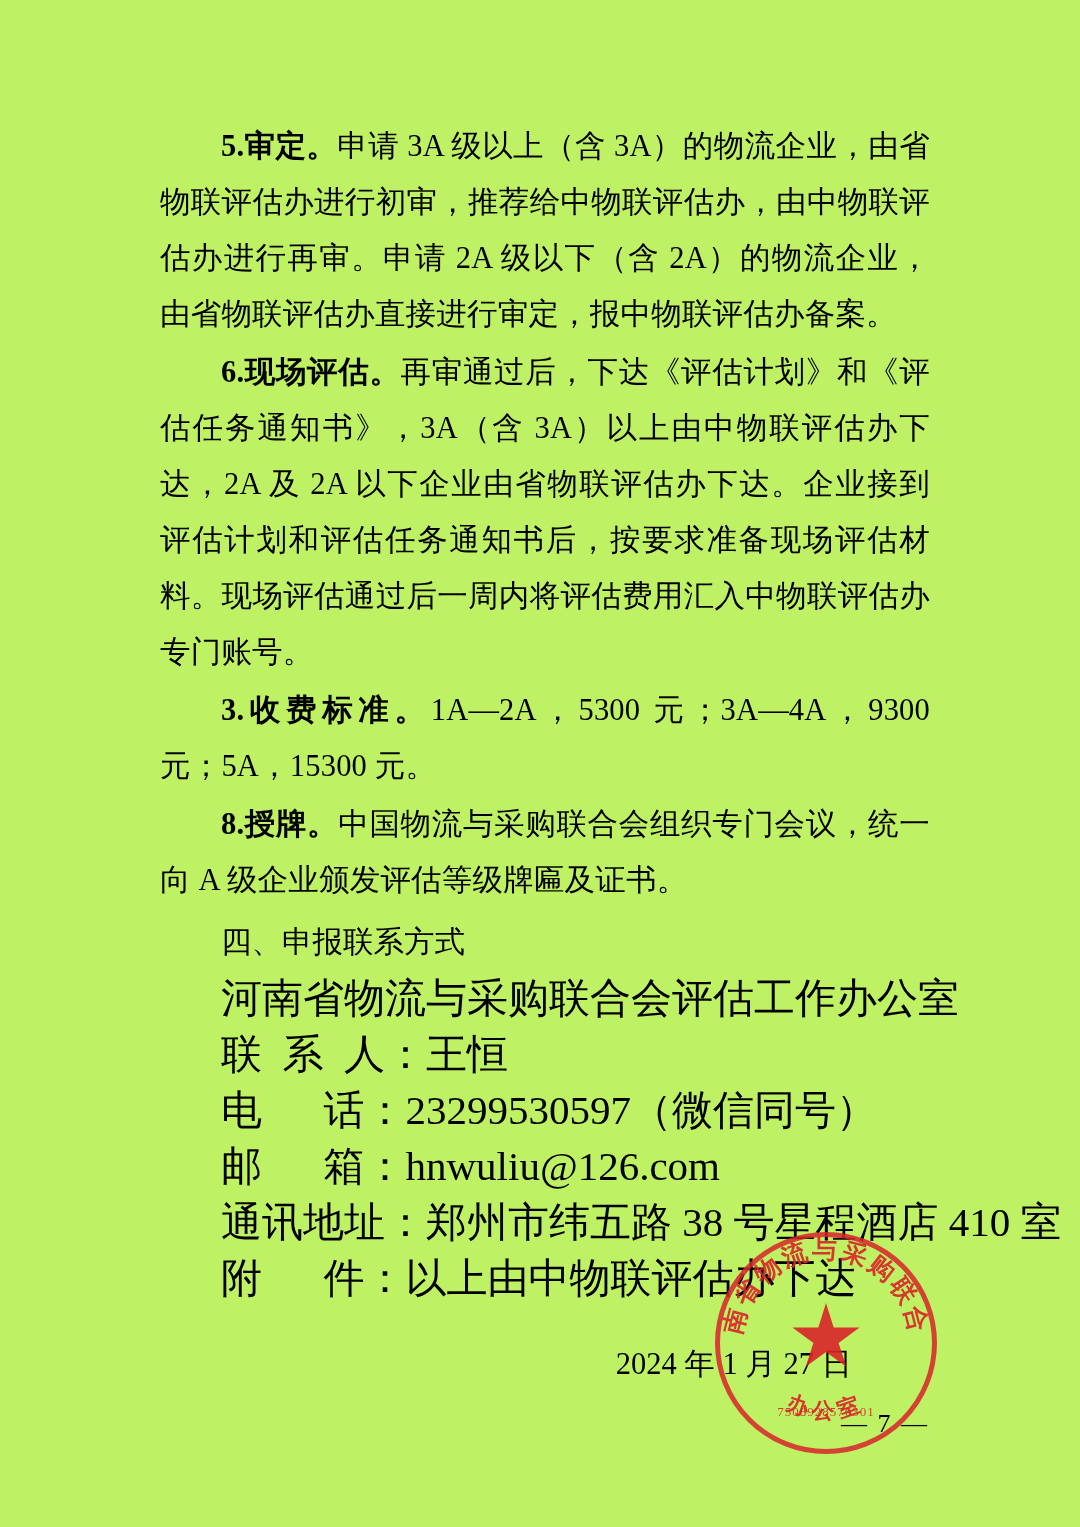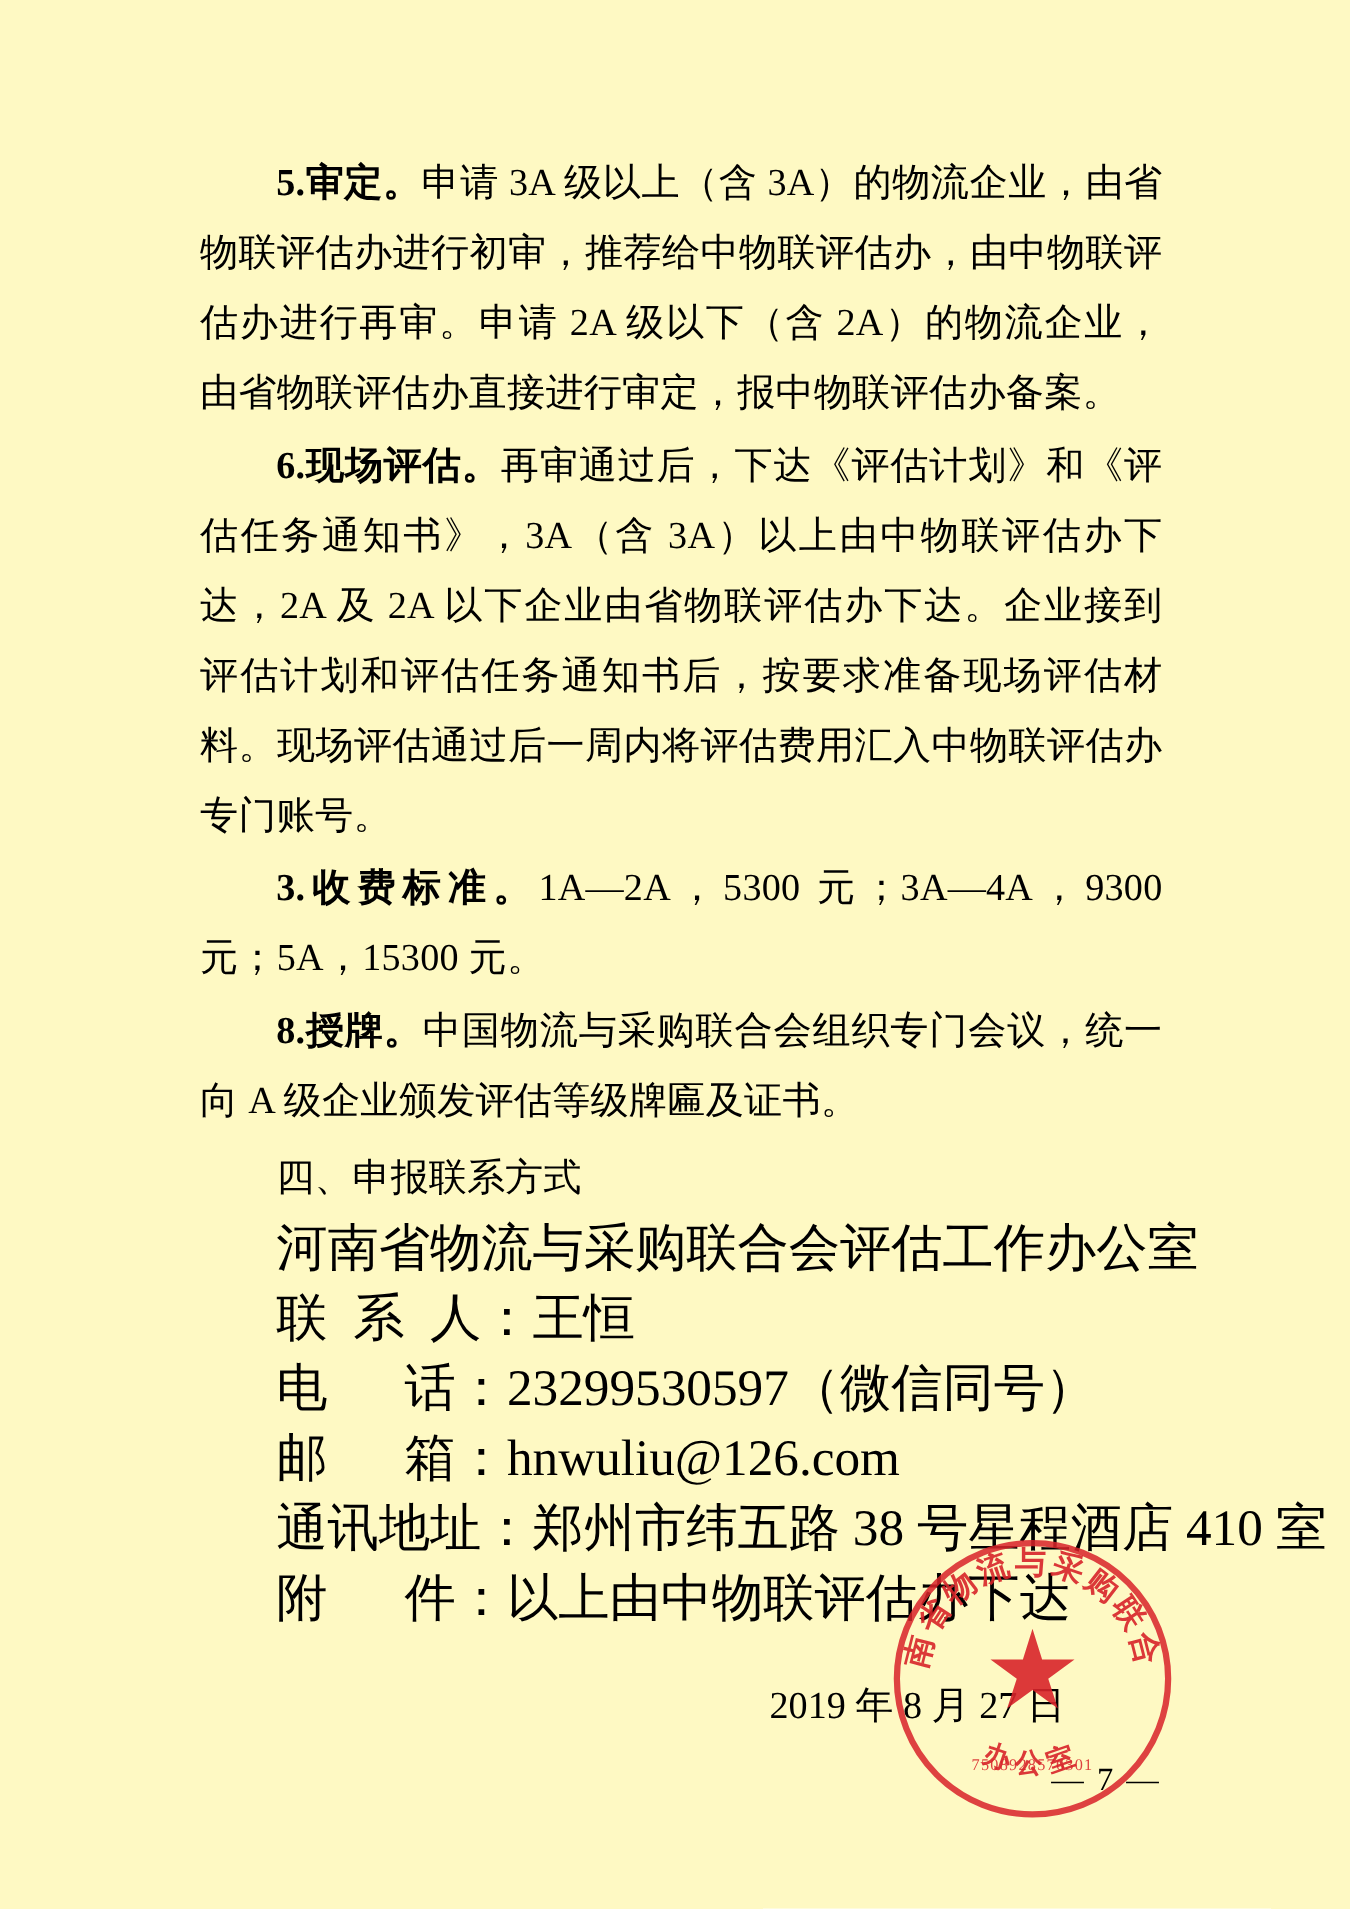--- a/index.html
+++ b/index.html
@@ -4,21 +4,21 @@
 <style>
   html, body {
     margin: 0;
     padding: 0;
     background: #ffffff;
   }
   .page {
     position: relative;
     width: 1080px;
     height: 1527px;
-    background: #fef9c3;
+    background: #bef264;
     font-family: "Liberation Serif", "DejaVu Serif", serif;
     color: #000000;
     overflow: hidden;
   }
   .content {
     position: absolute;
     left: 160px;
     top: 118px;
     width: 770px;
   }
@@ -135,21 +135,21 @@
 
     <h2 class="heading">四、申报联系方式</h2>
 
     <p class="infoline">河南省物流与采购联合会评估工作办公室</p>
     <p class="infoline">联  系  人：王恒</p>
     <p class="infoline">电      话：23299530597（微信同号）</p>
     <p class="infoline">邮      箱：hnwuliu@126.com</p>
     <p class="infoline">通讯地址：郑州市纬五路 38 号星程酒店 410 室</p>
     <p class="infoline">附      件：以上由中物联评估办下达</p>
 
-    <p class="dateline">2019 年 8 月 27 日</p>
+    <p class="dateline">2024 年 1 月 27 日</p>
 
   </div>
 
   <div class="seal">
     <div class="ring"></div>
     <svg viewBox="0 0 222 222" width="222" height="222">
       <defs>
         <path id="topArc" d="M 26,111 A 85,85 0 0 1 196,111"></path>
         <path id="botArc" d="M 50,160 A 85,85 0 0 0 172,160"></path>
       </defs>

